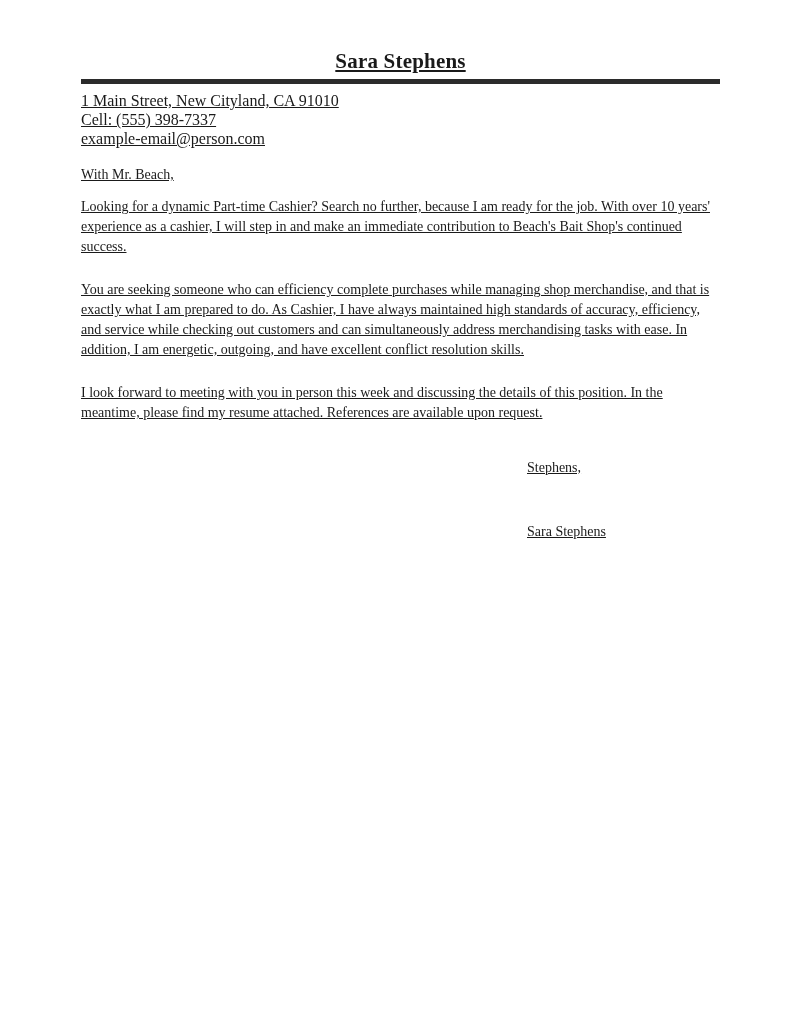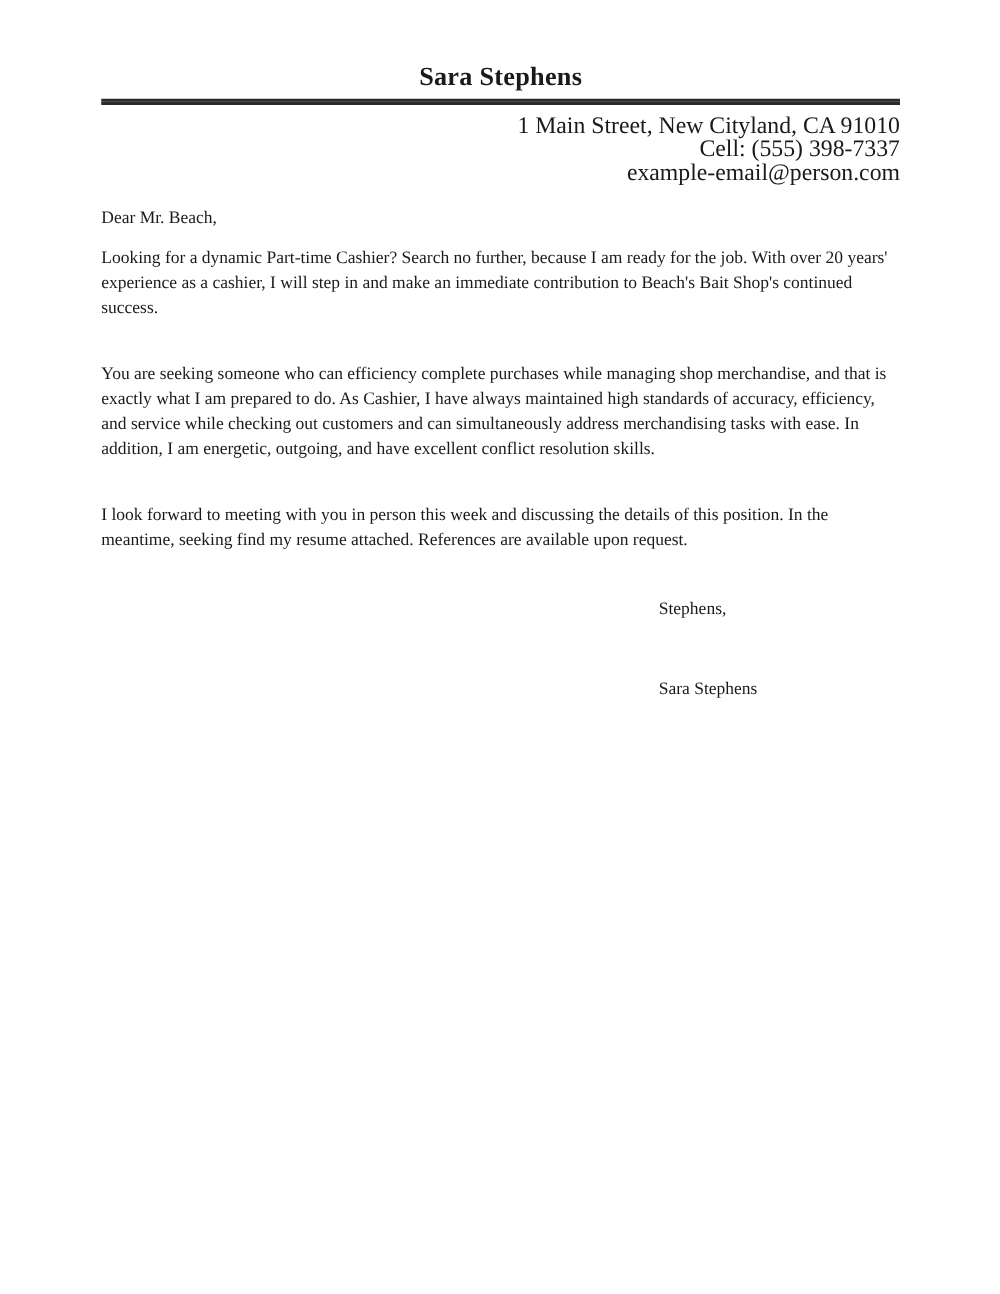--- a/index.html
+++ b/index.html
@@ -13,52 +13,53 @@
     width: 800px;
     height: 1035px;
     background: #ffffff;
     overflow: hidden;
   }
   .letter {
     position: absolute;
     left: 81px;
     top: 48px;
     width: 639px;
+    text-decoration: underline;
   }
   .letter-name {
     text-align: center;
     font-size: 21px;
     font-weight: bold;
     letter-spacing: 0.2px;
     line-height: 26px;
   }
   .double-rule {
     margin-top: 5px;
     height: 2px;
     border-top: 2px solid #2b2b2b;
     border-bottom: 3px solid #2b2b2b;
   }
   .contact-block {
     margin-top: 7px;
-    text-align: right;
-    font-size: 19px;
+    text-align: left;
+    font-size: 16px;
     line-height: 19px;
   }
   .salutation {
     margin-top: 17px;
     font-size: 14px;
     line-height: 20px;
   }
   .paragraph {
     margin-top: 12px;
     font-size: 14px;
     line-height: 20px;
     text-align: left;
   }
-  .paragraph + .paragraph { margin-top: 33px; }
+  .paragraph + .paragraph { margin-top: 23px; }
   .closing-block {
     margin-top: 35px;
     margin-left: 446px;
     font-size: 14px;
     line-height: 20px;
   }
   .signature {
     margin-top: 44px;
   }
 </style>
@@ -71,27 +72,27 @@
     <div class="letter-name">Sara Stephens</div>
 
     <div class="double-rule"></div>
 
     <div class="contact-block">
       <div>1 Main Street, New Cityland, CA 91010</div>
       <div>Cell: (555) 398-7337</div>
       <div>example-email@person.com</div>
     </div>
 
-    <div class="salutation">Dear Mr. Beach,</div>
+    <div class="salutation">With Mr. Beach,</div>
 
-    <div class="paragraph">Looking for a dynamic Part-time Cashier? Search no further, because I am ready for the job. With over 20 years' experience as a cashier, I will step in and make an immediate contribution to Beach's Bait Shop's continued success.</div>
+    <div class="paragraph">Looking for a dynamic Part-time Cashier? Search no further, because I am ready for the job. With over 10 years' experience as a cashier, I will step in and make an immediate contribution to Beach's Bait Shop's continued success.</div>
 
     <div class="paragraph">You are seeking someone who can efficiency complete purchases while managing shop merchandise, and that is exactly what I am prepared to do. As Cashier, I have always maintained high standards of accuracy, efficiency, and service while checking out customers and can simultaneously address merchandising tasks with ease. In addition, I am energetic, outgoing, and have excellent conflict resolution skills.</div>
 
-    <div class="paragraph">I look forward to meeting with you in person this week and discussing the details of this position. In the meantime, seeking find my resume attached. References are available upon request.</div>
+    <div class="paragraph">I look forward to meeting with you in person this week and discussing the details of this position. In the meantime, please find my resume attached. References are available upon request.</div>
 
     <div class="closing-block">
       <div>Stephens,</div>
       <div class="signature">Sara Stephens</div>
     </div>
 
   </div>
 </div>
 
 </body></html>

